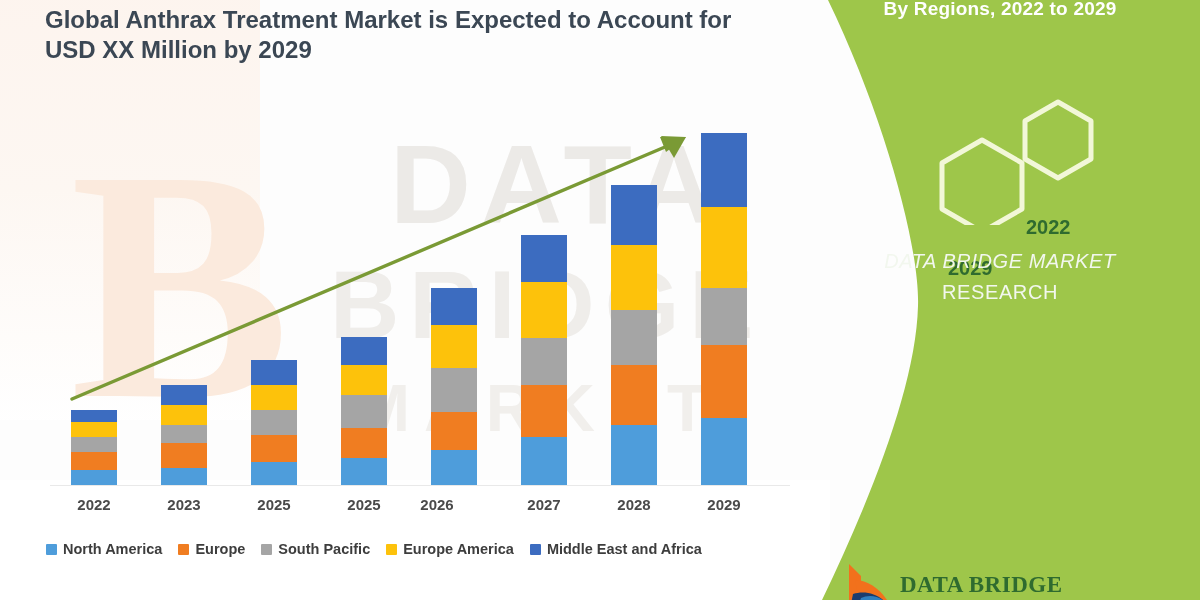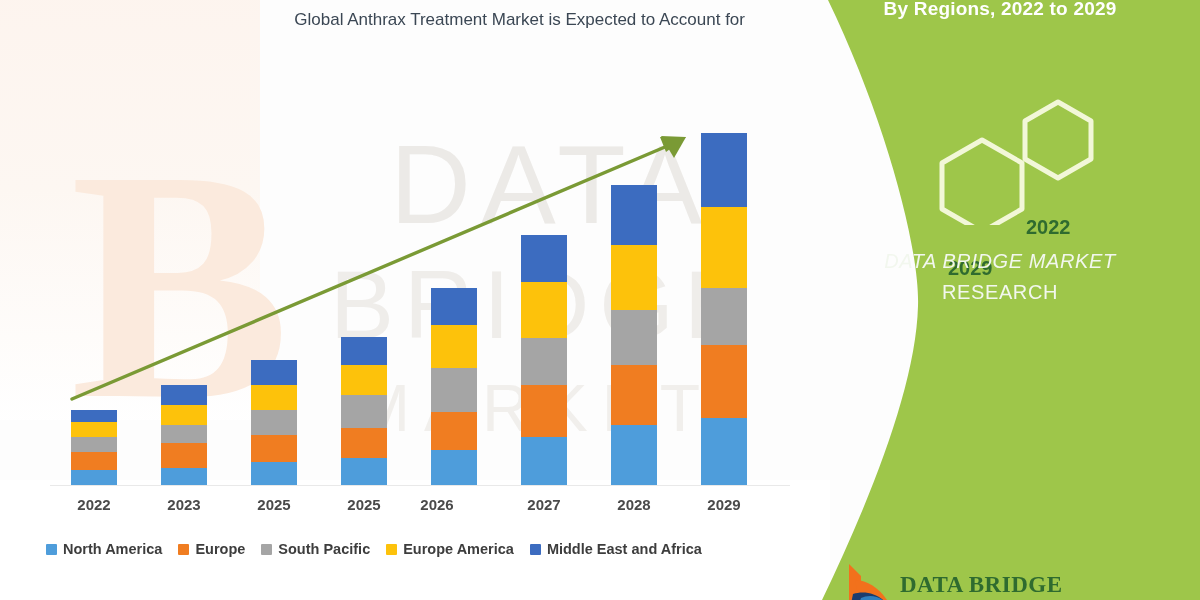--- a/index.html
+++ b/index.html
@@ -23,21 +23,21 @@
   }
 
   
   .watermark{
     position:absolute;left:0;top:0;width:830px;height:540px;
     pointer-events:none;overflow:hidden;
   }
   .wm-line{
     position:absolute;
     font-family:"Liberation Sans", sans-serif;
-    font-weight:400;
+    font-weight:700;
     color:#eceae7;
     letter-spacing:10px;
     white-space:nowrap;
     user-select:none;
   }
   .wm1{left:390px;top:120px;font-size:112px;}
   .wm2{left:330px;top:250px;font-size:96px;color:#efedea;}
   .wm3{left:355px;top:370px;font-size:66px;color:#f1efec;letter-spacing:14px;}
   .wm-bigb{
     position:absolute;left:70px;top:120px;
@@ -74,22 +74,22 @@
 
   .footer-logo{position:absolute;left:45px;bottom:-4px;display:flex;align-items:flex-end;gap:9px;}
   .footer-mark{position:relative;width:46px;height:44px;}
   .footer-text{
     color:#2f6b2f;font-size:23px;font-weight:700;letter-spacing:.5px;
     font-family:"Liberation Serif", serif;padding-bottom:6px;
   }
 
   
   .chart-title{
-    position:absolute;left:45px;top:5px;width:700px;text-align:right;
-    color:#3b4754;font-size:17px;line-height:30px;font-weight:400;
+    position:absolute;left:45px;top:5px;width:700px;text-align:left;
+    color:#3b4754;font-size:24px;line-height:30px;font-weight:700;
   }
 
   
   .plot{position:absolute;left:0;top:0;width:830px;height:600px;}
   .baseline{
     position:absolute;left:50px;top:485px;width:740px;height:1px;background:#e9e9e9;
   }
   .bars{position:absolute;left:0;top:0;width:830px;height:600px;}
   .bar-col{position:absolute;bottom:115px;width:46px;display:flex;flex-direction:column;justify-content:flex-end;}
   .seg{width:100%;box-sizing:border-box;}
@@ -119,20 +119,21 @@
   <div class="watermark">
     <div class="wm-bigb">B</div>
     <div class="wm-line wm1">DATA</div>
     <div class="wm-line wm2">BRIDGE</div>
     <div class="wm-line wm3">MARKET</div>
   </div>
   <div class="bg-tint-bottom"></div>
 
   <div class="chart-title">
     <div>Global Anthrax Treatment Market is Expected to Account for</div>
+    <div>USD XX Million by 2029</div>
   </div>
 
   <div class="plot">
     <div class="baseline"></div>
 
     <svg class="arrow-svg" viewBox="0 0 830 540">
       <line x1="72" y1="399" x2="672" y2="144" stroke="#7a9a35" stroke-width="3.4" stroke-linecap="round"></line>
       <polygon points="686,137 660,137 666,152" fill="#7a9a35"></polygon>
       <polygon points="686,137 661,136 674,158" fill="#7a9a35"></polygon>
     </svg>

